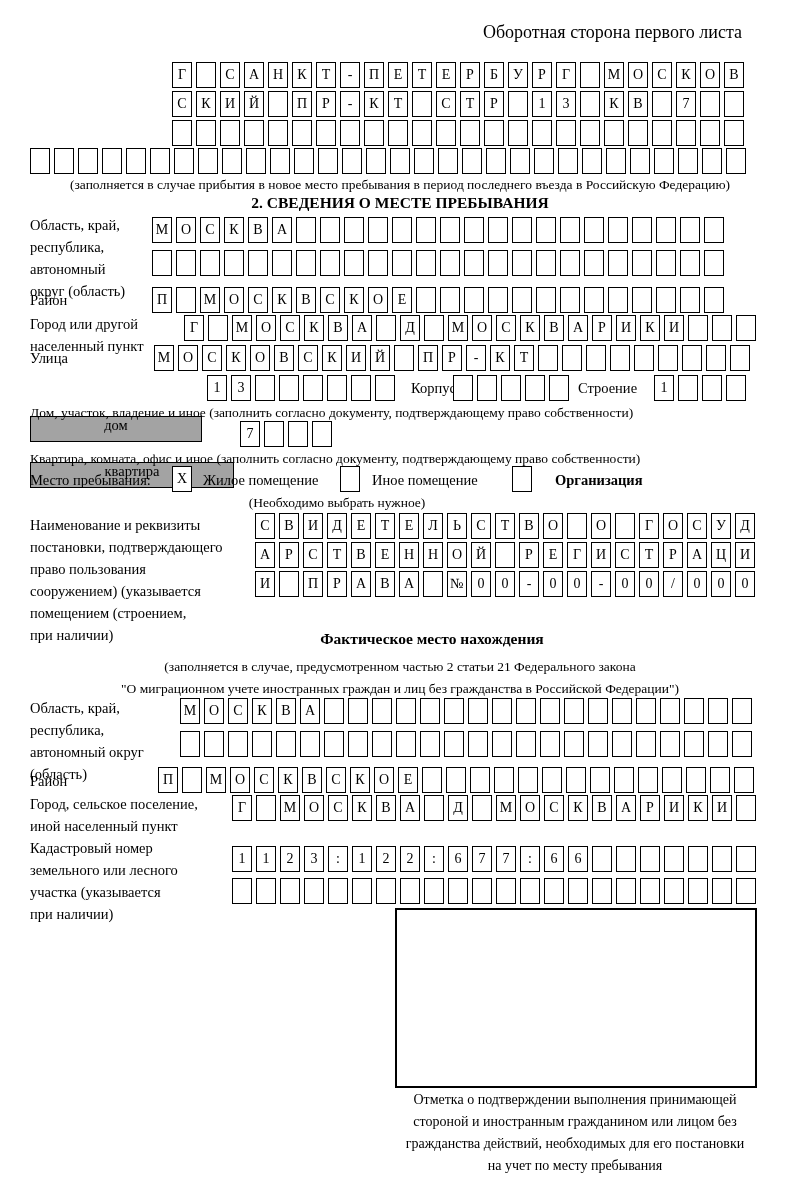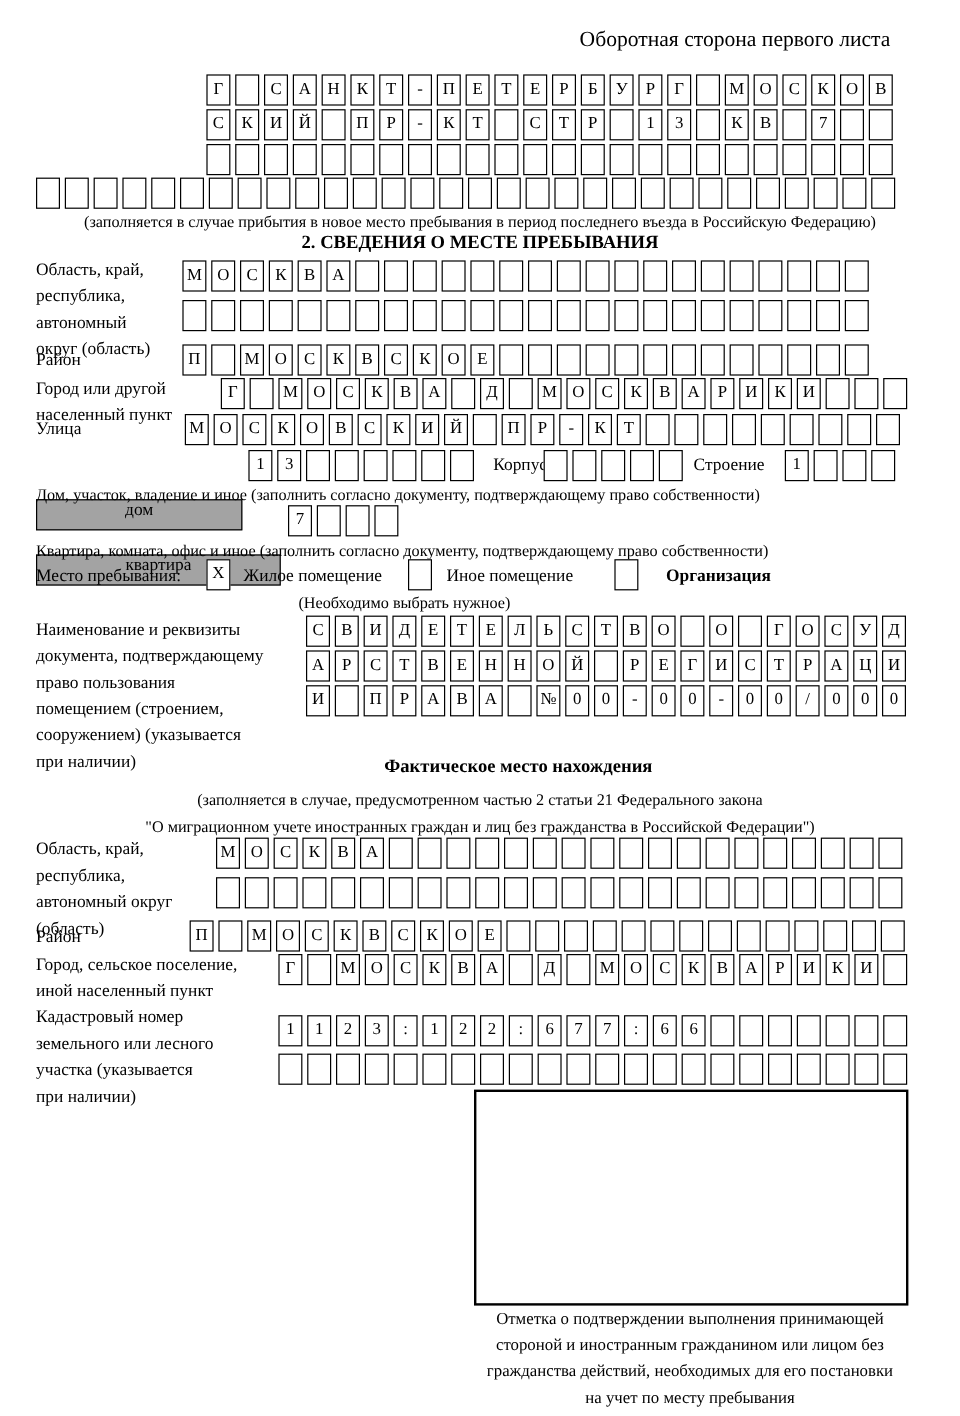--- a/index.html
+++ b/index.html
@@ -334,24 +334,24 @@
   <span class="cell abs" style="left:172px;top:466px;">X</span>
   <div class="lbl" style="left:203px;top:469px;">Жилое помещение</div>
   <span class="cell abs" style="left:340px;top:466px;"></span>
   <div class="lbl" style="left:372px;top:469px;">Иное помещение</div>
   <span class="cell abs" style="left:512px;top:466px;"></span>
   <div class="lbl" style="left:555px;top:469px;font-weight:bold;">Организация</div>
   <div class="centercap" style="left:137px;width:400px;top:495px;">(Необходимо выбрать нужное)</div>
 
   <div class="lbl" style="left:30px;top:514px;">
     <div>Наименование и реквизиты</div>
-    <div>документа, подтверждающему</div>
+    <div>постановки, подтверждающего</div>
     <div>право пользования</div>
+    <div>сооружением) (указывается</div>
     <div>помещением (строением,</div>
-    <div>сооружением) (указывается</div>
     <div>при наличии)</div>
   </div>
   <div class="boxrow" style="left:255px;top:513px;">
       <span class="cell">С</span>
       <span class="cell">В</span>
       <span class="cell">И</span>
       <span class="cell">Д</span>
       <span class="cell">Е</span>
       <span class="cell">Т</span>
       <span class="cell">Е</span>

